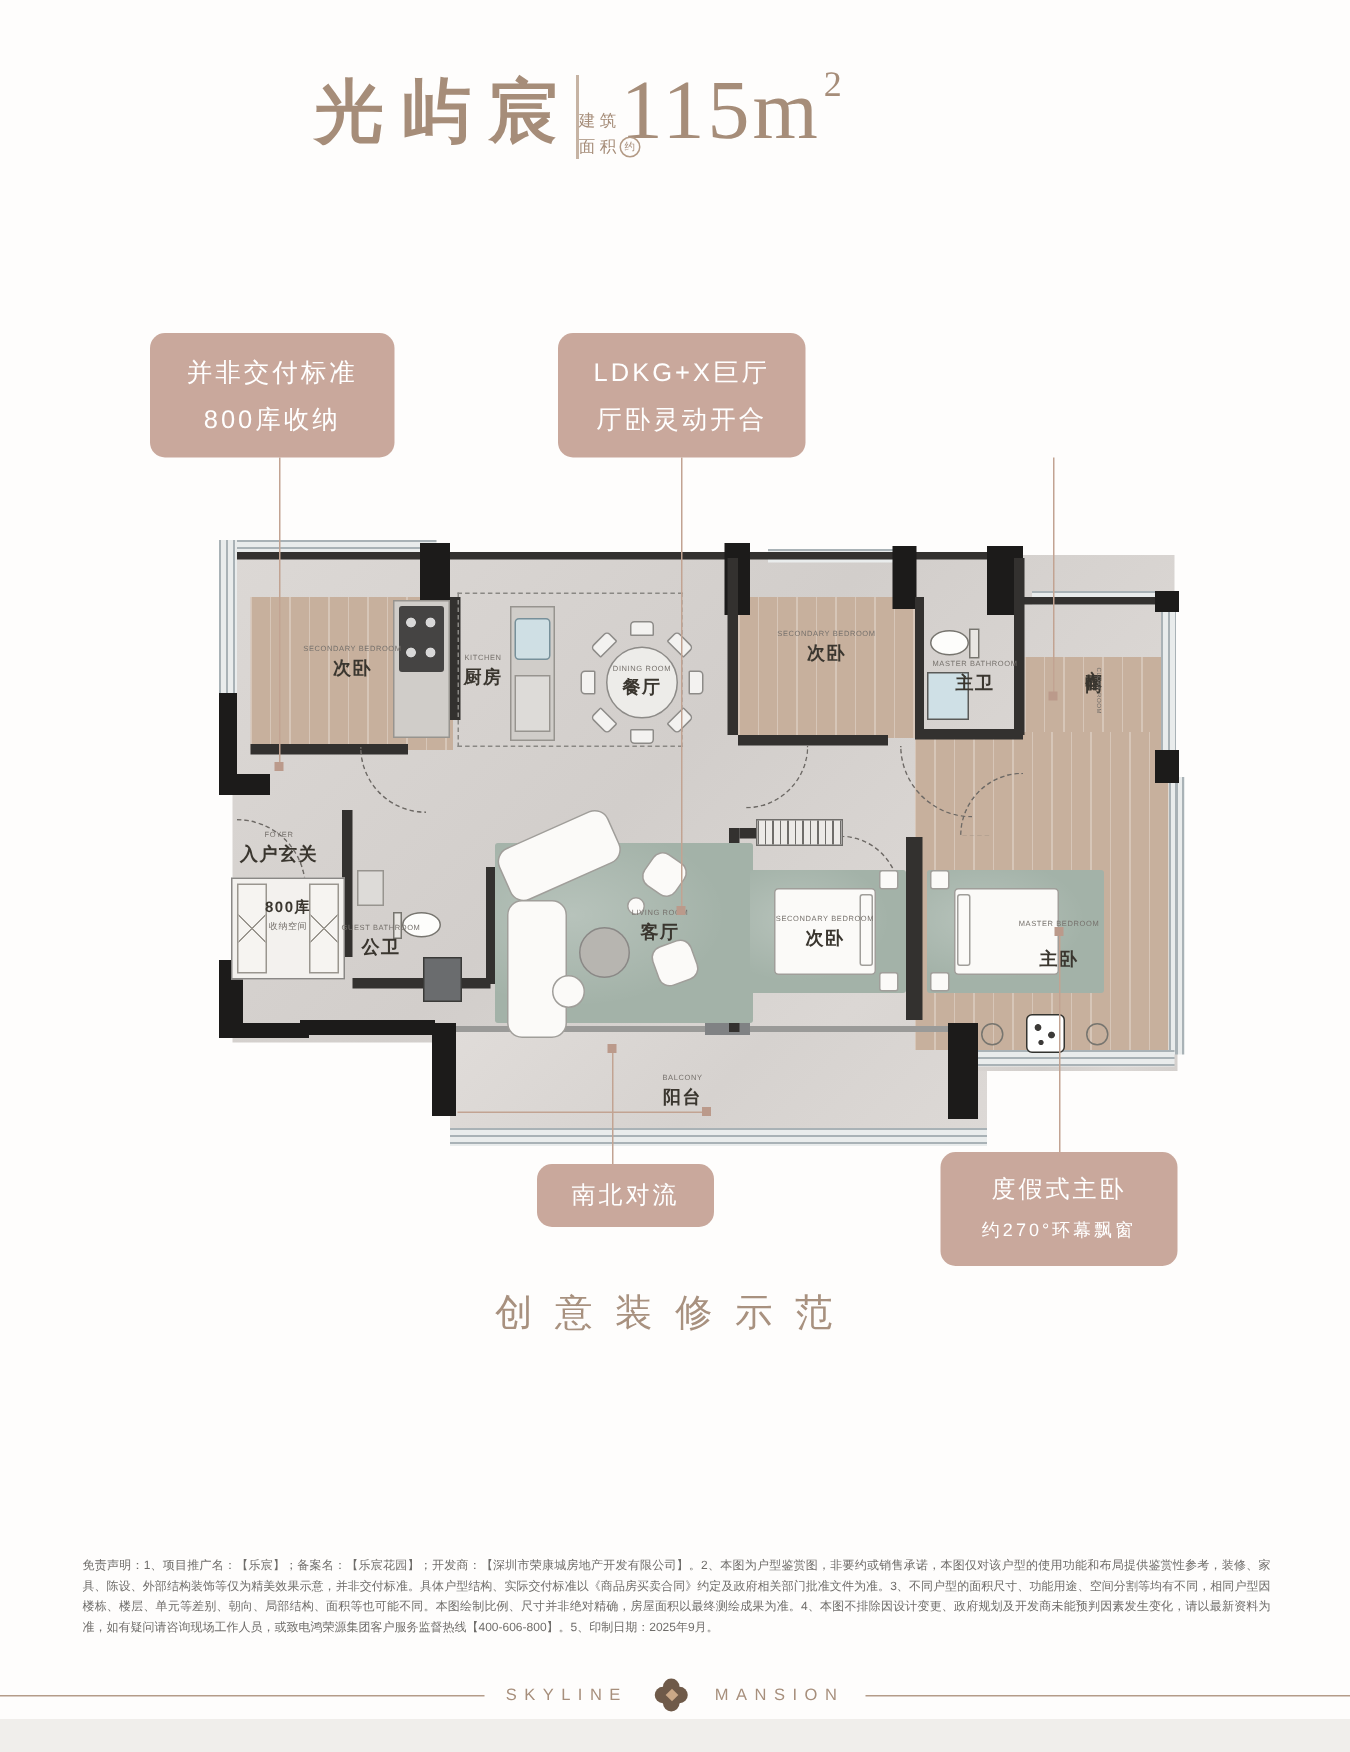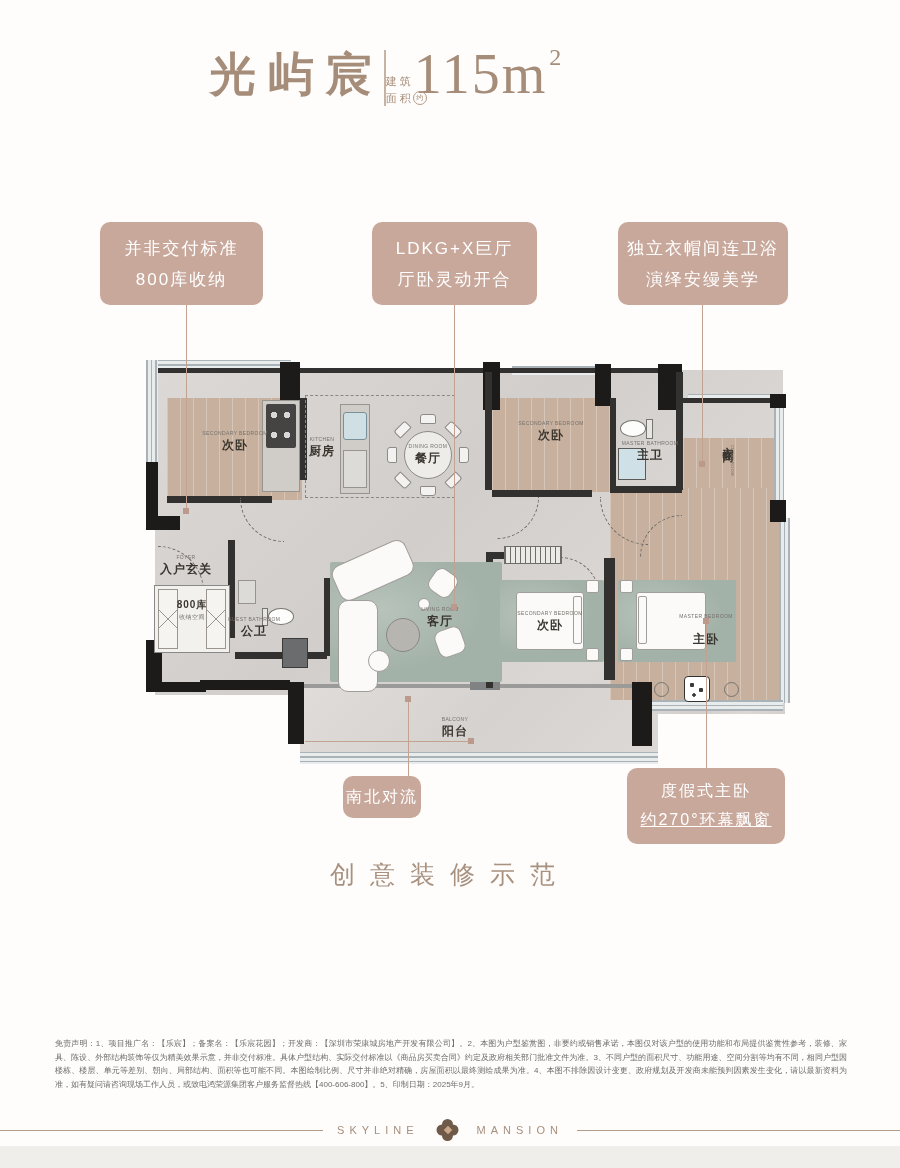--- a/index.html
+++ b/index.html
@@ -102,24 +102,20 @@
   </div>
 
   <div class="callout" style="left:100px;top:222px;width:163px;height:83px;">
     <span class="cl">并非交付标准</span>
     <span class="cl">800库收纳</span>
   </div>
   <div class="callout" style="left:372px;top:222px;width:165px;height:83px;">
     <span class="cl">LDKG+X巨厅</span>
     <span class="cl">厅卧灵动开合</span>
   </div>
-  <div class="callout" style="left:618px;top:222px;width:170px;height:83px;">
-    <span class="cl">独立衣帽间连卫浴</span>
-    <span class="cl">演绎安缦美学</span>
-  </div>
 
   <div class="cline" style="left:186px;top:305px;width:1px;height:205px;"></div>
   <div class="dot" style="left:183px;top:508px;"></div>
   <div class="cline" style="left:454px;top:305px;width:1px;height:301px;"></div>
   <div class="dot" style="left:451px;top:604px;"></div>
   <div class="cline" style="left:702px;top:305px;width:1px;height:158px;"></div>
   <div class="dot" style="left:699px;top:461px;"></div>
 
   <div>
 
@@ -296,29 +292,29 @@
       <span class="en">BALCONY</span>
       <span class="zh">阳台</span>
     </div>
   </div>
 
   <div class="cline" style="left:305px;top:741px;width:164px;height:1px;"></div>
   <div class="dot" style="left:468px;top:738px;"></div>
 
   <div class="cline" style="left:408px;top:700px;width:1px;height:76px;"></div>
   <div class="dot" style="left:405px;top:696px;"></div>
-  <div class="callout" style="left:343px;top:776px;width:78px;height:42px;z-index:25;text-align:right;">
+  <div class="callout" style="left:358px;top:776px;width:118px;height:42px;z-index:25;text-align:right;">
     <span class="cl" style="font-size:16px;">南北对流</span>
   </div>
 
   <div class="cline" style="left:706px;top:622px;width:1px;height:146px;"></div>
   <div class="dot" style="left:703px;top:618px;"></div>
   <div class="callout" style="left:627px;top:768px;width:158px;height:76px;z-index:25;">
     <span class="cl" style="font-size:16px;">度假式主卧</span>
-    <span class="cl" style="font-size:16px;text-decoration:underline;">约270°环幕飘窗</span>
+    <span class="cl" style="font-size:12px;">约270°环幕飘窗</span>
   </div>
 
   <div class="tagline serif">创意装修示范</div>
 
   <div class="disclaimer">免责声明：1、项目推广名：【乐宸】；备案名：【乐宸花园】；开发商：【深圳市荣康城房地产开发有限公司】。2、本图为户型鉴赏图，非要约或销售承诺，本图仅对该户型的使用功能和布局提供鉴赏性参考，装修、家具、陈设、外部结构装饰等仅为精美效果示意，并非交付标准。具体户型结构、实际交付标准以《商品房买卖合同》约定及政府相关部门批准文件为准。3、不同户型的面积尺寸、功能用途、空间分割等均有不同，相同户型因楼栋、楼层、单元等差别、朝向、局部结构、面积等也可能不同。本图绘制比例、尺寸并非绝对精确，房屋面积以最终测绘成果为准。4、本图不排除因设计变更、政府规划及开发商未能预判因素发生变化，请以最新资料为准，如有疑问请咨询现场工作人员，或致电鸿荣源集团客户服务监督热线【400-606-800】。5、印制日期：2025年9月。</div>
 
   <div class="footer">
     <span class="fline"></span>
     <span class="fbrand">SKYLINE</span>
     <span class="qf"></span>

